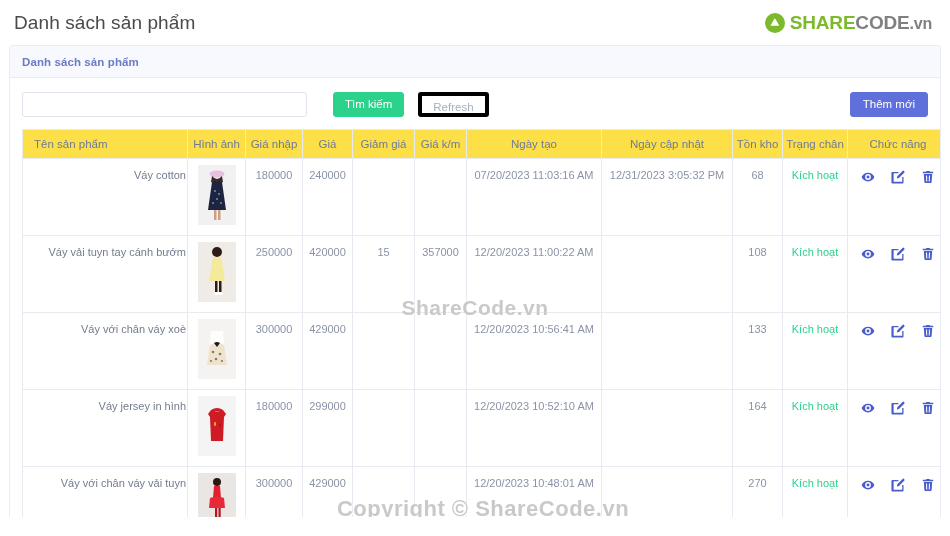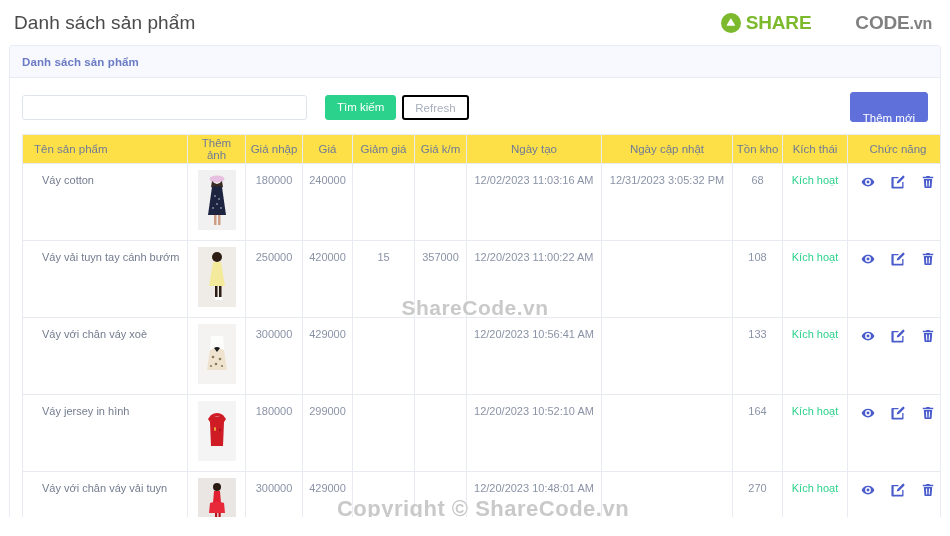--- a/index.html
+++ b/index.html
@@ -59,21 +59,21 @@
     background: #ffffff;
     clip-path: polygon(50% 0%, 100% 86%, 0% 86%);
   }
   .logo-text {
     font-size: 19px;
     font-weight: bold;
     letter-spacing: -0.2px;
     white-space: nowrap;
   }
   .logo-share { color: #7cb92c; }
-  .logo-code { color: #808080; margin-left: 44px; }
+  .logo-code { color: #808080; }
   .logo-vn { color: #808080; font-size: 16px; margin-top: 27px; }
 
   
   .card {
     position: relative;
     margin: 0 9px;
     border: 1px solid #e9ecf5;
     border-radius: 3px;
     background: #ffffff;
     height: 487px;
@@ -92,21 +92,21 @@
     font-weight: bold;
     color: #6b7bc4;
     letter-spacing: 0.1px;
   }
 
   
   .toolbar {
     display: flex;
     align-items: center;
     padding: 14px 12px 12px 12px;
-    gap: 0;
+    gap: 8px;
   }
   .search-input {
     width: 285px;
     height: 25px;
     border: 1px solid #dfe3ec;
     border-radius: 3px;
     padding: 0 8px;
     font-size: 11px;
     color: #555;
     outline: none;
@@ -124,30 +124,30 @@
     white-space: nowrap;
   }
   .btn-search {
     background: #2bd28b;
     border: 1px solid #2bd28b;
     color: #ffffff;
     margin-left: 18px;
   }
   .btn-refresh {
     background: #ffffff;
-    border: 2px solid #000000;
+    border: 4px solid #000000;
     color: #a8b0bd;
     margin-left: 6px;
   }
   .btn-add {
     background: #5f70da;
     border: 1px solid #5f70da;
     color: #ffffff;
     margin-left: auto;
-    padding: 14px 12px;
+    padding: 0 12px;
   }
 
   
   .table-wrap {
     padding: 0 12px;
     position: relative;
   }
   table {
     width: 100%;
     border-collapse: collapse;
@@ -175,22 +175,22 @@
     border-right: 1px solid #e8eaf1;
     font-size: 11px;
     color: #8a93a6;
     text-align: center;
     vertical-align: top;
     padding-top: 10px;
     height: 77px;
   }
   tbody td:first-child {
     border-left: 1px solid #e8eaf1;
-    text-align: left;
-    padding-left: 19px;
+    text-align: right;
+    padding-left: 11px;
     color: #737c8f;
   }
   .col-name   { width: 165px; }
   .col-img    { width: 58px; }
   .col-in     { width: 57px; }
   .col-price  { width: 50px; }
   .col-disc   { width: 62px; }
   .col-km     { width: 52px; }
   .col-created{ width: 135px; }
   .col-updated{ width: 131px; }
@@ -291,29 +291,29 @@
             <col class="col-km">
             <col class="col-created">
             <col class="col-updated">
           <col class="col-stock">
             <col class="col-status">
             <col class="col-act">
         </colgroup>
         <thead>
           <tr>
             <th>Tên sản phẩm</th>
-            <th>Thêm ảnh</th>
+            <th>Hình ảnh</th>
             <th>Giá nhập</th>
             <th>Giá</th>
             <th>Giảm giá</th>
             <th>Giá k/m</th>
             <th>Ngày tạo</th>
             <th>Ngày cập nhật</th>
             <th>Tồn kho</th>
-            <th>Kích thái</th>
+            <th>Trạng chân</th>
             <th>Chức năng</th>
           </tr>
         </thead>
         <tbody id="table-body">
             <tr>
     <td>Váy cotton</td>
     <td class="cell-img">
       <span class="thumb"><svg viewBox="0 0 38 60">
                     <rect width="38" height="60" fill="#f1f1f1"></rect>
       <ellipse cx="19" cy="9" rx="7.5" ry="3.4" fill="#e7bfe0"></ellipse>
@@ -328,21 +328,21 @@
                     <circle cx="23" cy="38" r="0.8" fill="#c9cfe0"></circle>
       <circle cx="15" cy="38" r="0.8" fill="#c9cfe0"></circle>
       <rect x="16" y="45" width="2.5" height="10" fill="#cf9e86"></rect>
                     <rect x="20" y="45" width="2.5" height="10" fill="#cf9e86"></rect>
                   </svg></span>
     </td>
     <td>180000</td>
     <td>240000</td>
     <td></td>
     <td></td>
-    <td>12/02/2023 11:03:16 AM</td>
+    <td>07/20/2023 11:03:16 AM</td>
     <td>12/31/2023 3:05:32 PM</td>
     <td>68</td>
     <td>
       <span class="status-active">Kích hoạt</span>
     </td>
     <td>
       <div class="actions">
         <span class="act-icon">
                     <svg viewBox="0 0 16 16">
                       <path d="M8 3C4.5 3 1.7 5.4 0.7 8c1 2.6 3.8 5 7.3 5s6.3-2.4 7.3-5c-1-2.6-3.8-5-7.3-5zm0 8.3A3.3 3.3 0 1 1 8 4.7a3.3 3.3 0 0 1 0 6.6zm0-1.6a1.7 1.7 0 1 0 0-3.4 1.7 1.7 0 0 0 0 3.4z"></path>

